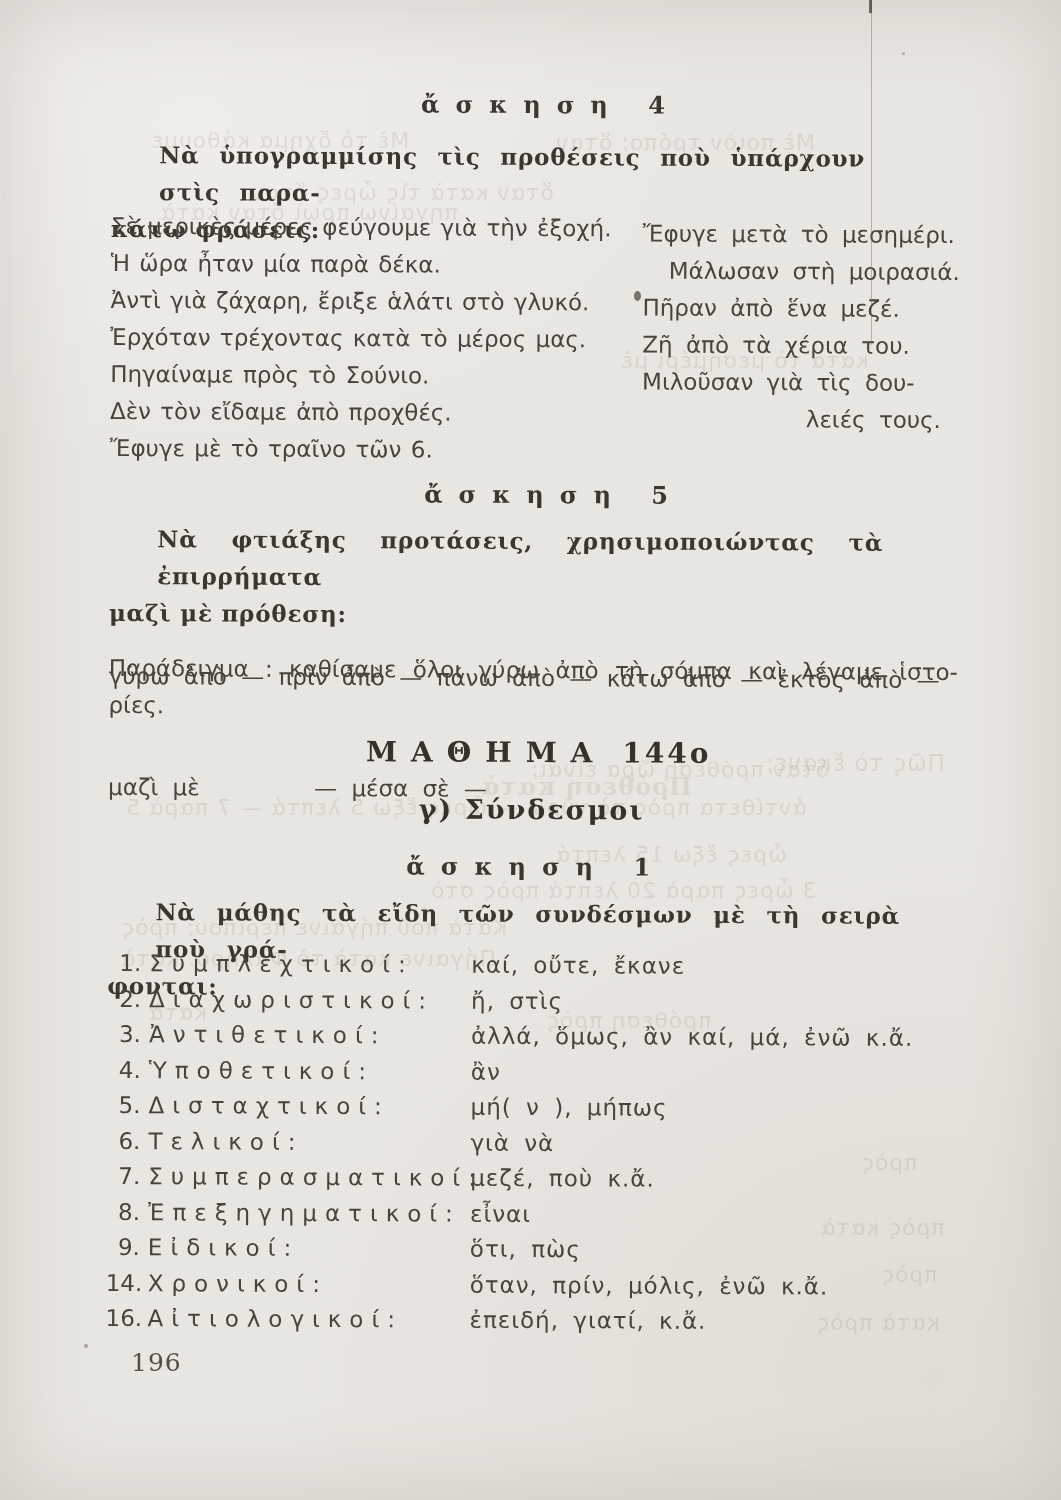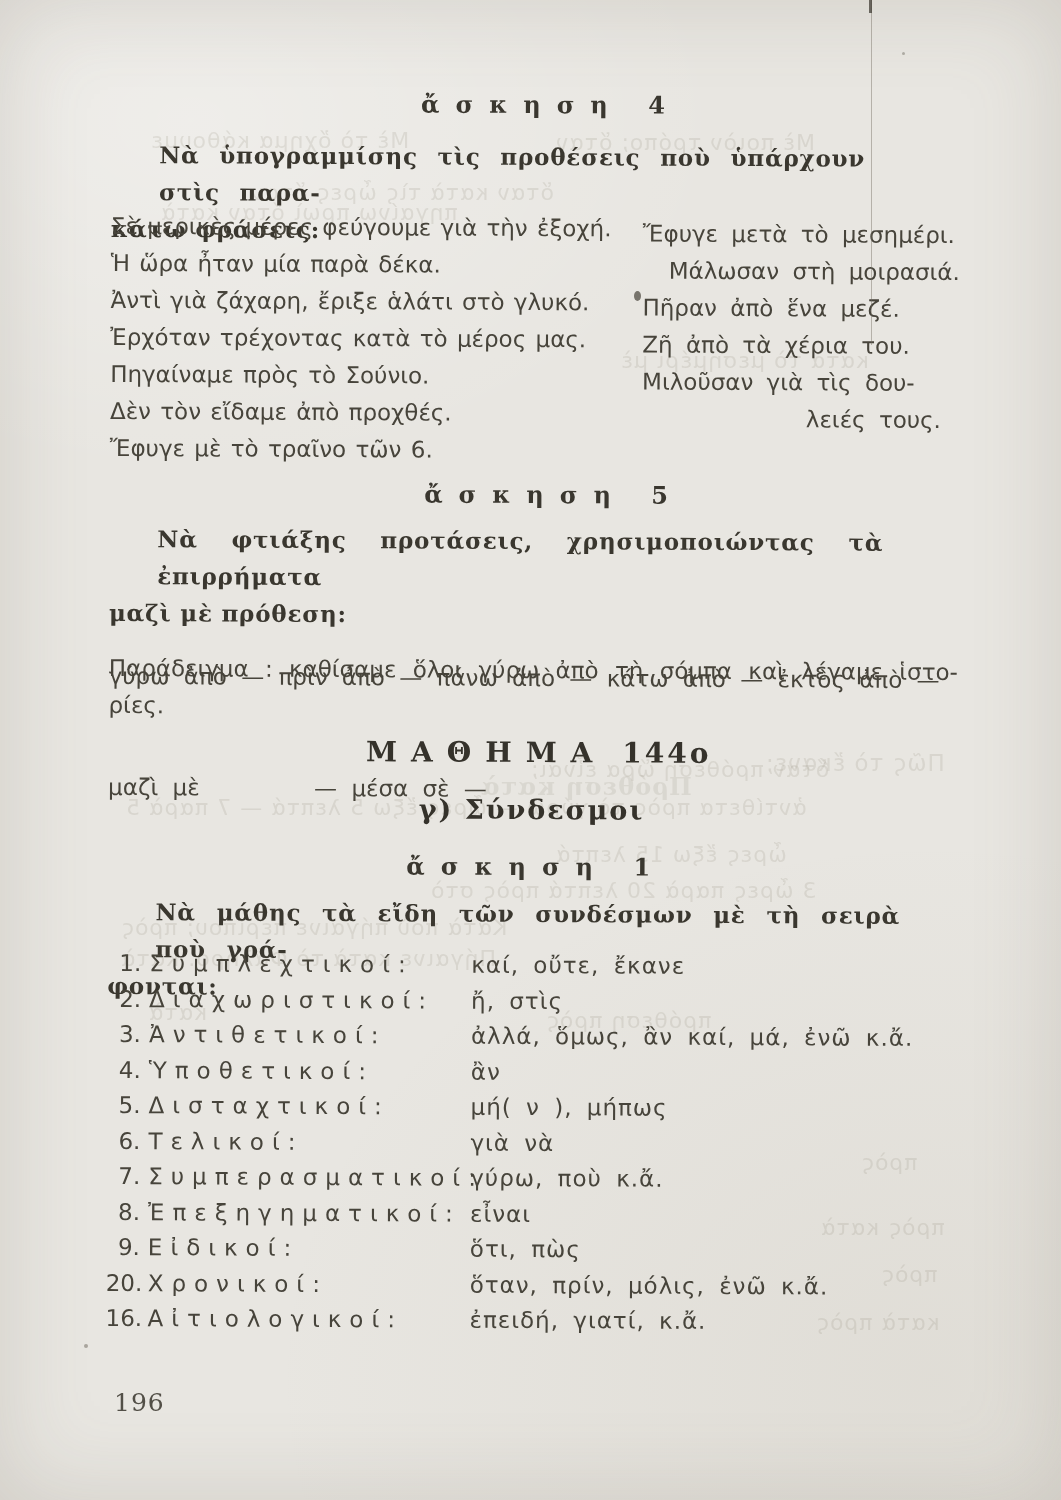--- a/index.html
+++ b/index.html
@@ -107,22 +107,22 @@
   }
 
   .conj-list { top:950px; }
   .conj-row { display:flex; align-items:baseline; height:35.5px; }
   .conj-num  { width:34px; text-align:right; font-size:23px; flex:none; color:#47443b; }
   .conj-name { margin-left:8px; width:322px; flex:none; font-size:23px;
                letter-spacing:8px; white-space:nowrap; color:#47443b; }
   .conj-ex   { font-size:23px; letter-spacing:1px; word-spacing:6px;
                white-space:nowrap; color:#47443b; }
 
-  .page-number { position:absolute; left:114px; top:1348px;
-    font-family:"DejaVu Serif", serif; font-size:25px; color:#524f47; letter-spacing:1px;margin-top:40px; }
+  .page-number { position:absolute; left:131px; top:1348px;
+    font-family:"DejaVu Serif", serif; font-size:25px; color:#524f47; letter-spacing:1px; }
 </style>
 </head>
 <body>
 
 <div class="page">
 
   <div>
     <span class="ghost-frag gf0">Μὲ τὸ ὄχημα κάθουμε</span>
     <span class="ghost-frag gf1">Μὲ ποιὸν τρόπο; ὅταν</span>
     <span class="ghost-frag gf2">ὅταν κατὰ τὶς ὧρες ὅταν</span>
@@ -230,34 +230,34 @@
         <span class="conj-ex">μή( ν ), μήπως</span>
       </div>
       <div class="conj-row">
         <span class="conj-num">6.</span>
         <span class="conj-name">Τελικοί:</span>
         <span class="conj-ex">γιὰ νὰ</span>
       </div>
       <div class="conj-row">
         <span class="conj-num">7.</span>
         <span class="conj-name">Συμπερασματικοί:</span>
-        <span class="conj-ex">γύρω, ποὺ κ.ἄ.</span>
+        <span class="conj-ex">μεζέ, ποὺ κ.ἄ.</span>
       </div>
       <div class="conj-row">
         <span class="conj-num">8.</span>
         <span class="conj-name">Ἐπεξηγηματικοί:</span>
         <span class="conj-ex">εἶναι</span>
       </div>
       <div class="conj-row">
         <span class="conj-num">9.</span>
         <span class="conj-name">Εἰδικοί:</span>
         <span class="conj-ex">ὅτι, πὼς</span>
       </div>
       <div class="conj-row">
-        <span class="conj-num">20.</span>
+        <span class="conj-num">14.</span>
         <span class="conj-name">Χρονικοί:</span>
         <span class="conj-ex">ὅταν, πρίν, μόλις, ἐνῶ κ.ἄ.</span>
       </div>
       <div class="conj-row">
         <span class="conj-num">16.</span>
         <span class="conj-name">Αἰτιολογικοί:</span>
         <span class="conj-ex">ἐπειδή, γιατί, κ.ἄ.</span>
       </div>
     </div>
 

